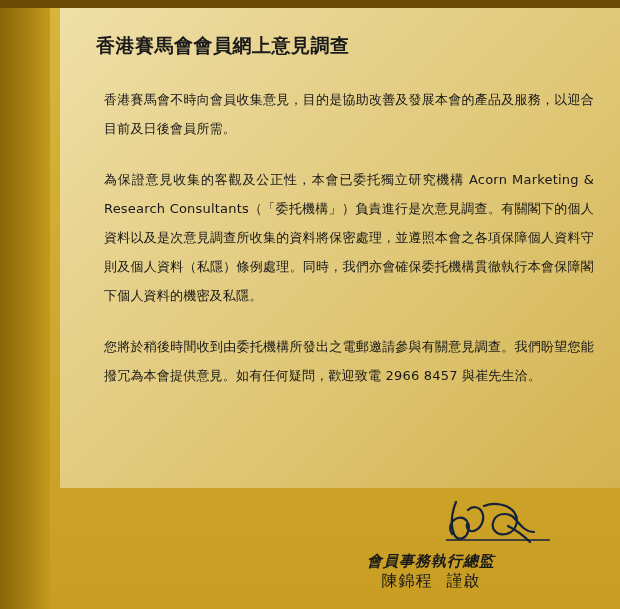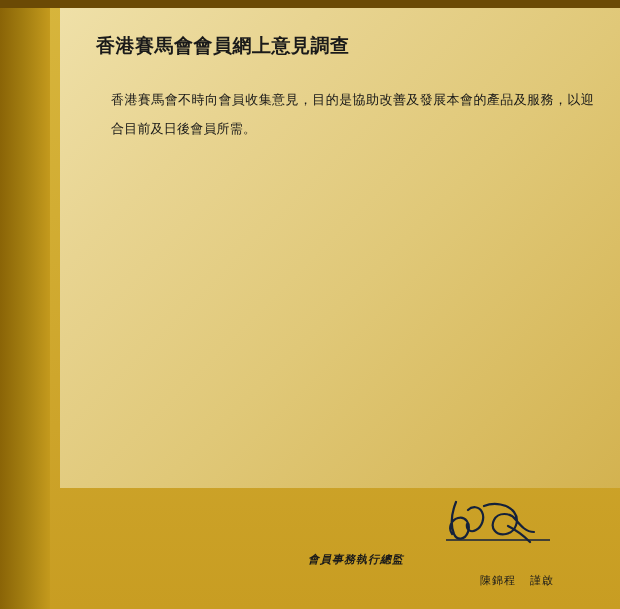--- a/index.html
+++ b/index.html
@@ -54,21 +54,21 @@
     letter-spacing: 0.5px;
     margin: 0 0 26px 0;
     line-height: 1.4;
   }
   .para {
     font-size: 13px;
     color: #171717;
     line-height: 29px;
     text-align: justify;
     text-justify: inter-ideograph;
-    margin: 0 0 22px 15px;
+    margin: 0 0 22px 8px;
     letter-spacing: 0.2px;
   }
   .para:last-child {
     margin-bottom: 0;
   }
   .signature-area {
     position: absolute;
     left: 50px;
     top: 488px;
     width: 570px;
@@ -84,54 +84,55 @@
   .sig-mark {
     height: 52px;
     position: relative;
   }
   .sig-mark svg {
     position: absolute;
     right: 10px;
     top: 0;
   }
   .sig-title {
-    font-size: 11px;
+    font-size: 15px;
     font-style: italic;
     font-weight: bold;
     color: #1a1a1a;
     letter-spacing: 1px;
     margin-top: 4px;
-    text-align: left;
+    text-align: center;
     padding-right: 14px;
   }
   .sig-name {
-    font-size: 11px;
+    font-size: 16px;
     color: #1a1a1a;
     letter-spacing: 1px;
-    margin-top: 6px;
-    text-align: right;
+    text-align: center;
     padding-right: 14px;
   }
   .sig-name .gap {
     display: inline-block;
     width: 14px;
   }
 </style>
 </head>
 <body>
 
 <div class="page">
 
   <div class="top-bar"></div>
   <div class="left-edge"></div>
 
   <div class="content-panel">
     <div class="inner">
       <h1 class="doc-title">香港賽馬會會員網上意見調查</h1>
       <p class="para">香港賽馬會不時向會員收集意見，目的是協助改善及發展本會的產品及服務，以迎合目前及日後會員所需。</p>
+      <p class="para">為保證意見收集的客觀及公正性，本會已委托獨立研究機構 Acorn Marketing &amp; Research Consultants（「委托機構」）負責進行是次意見調查。有關閣下的個人資料以及是次意見調查所收集的資料將保密處理，並遵照本會之各項保障個人資料守則及個人資料（私隱）條例處理。同時，我們亦會確保委托機構貫徹執行本會保障閣下個人資料的機密及私隱。</p>
+      <p class="para">您將於稍後時間收到由委托機構所發出之電郵邀請參與有關意見調查。我們盼望您能撥冗為本會提供意見。如有任何疑問，歡迎致電 2966 8457 與崔先生洽。</p>
     </div>
   </div>
 
   <div class="signature-area">
     <div class="sig-block">
       <div class="sig-mark">
         <svg width="120" height="52" viewBox="0 0 120 52" xmlns="http://www.w3.org/2000/svg">
           <g fill="none" stroke="#14213b" stroke-width="2.2" stroke-linecap="round" stroke-linejoin="round">
             <path d="M18 6 C14 16, 12 28, 16 38 C19 45, 27 44, 30 36 C33 27, 27 20, 20 22 C13 24, 10 32, 14 38"></path>
             <path d="M30 14 C34 10, 41 10, 44 16 C47 22, 44 31, 38 34 C33 37, 28 34, 29 28"></path>

